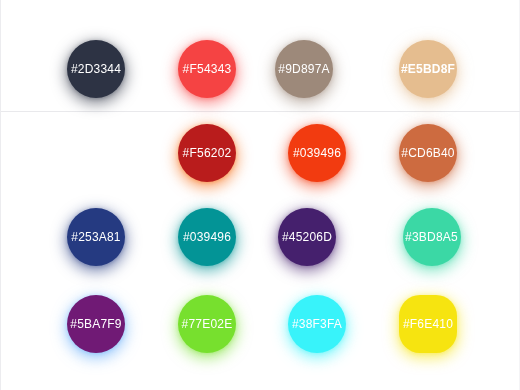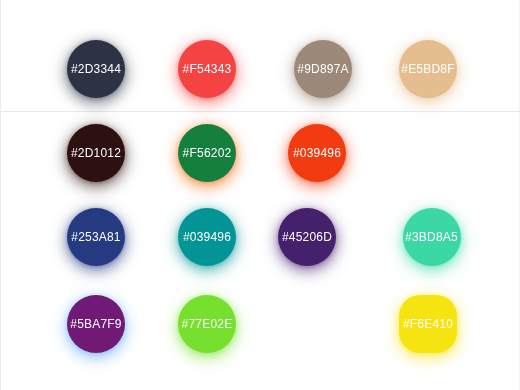--- a/index.html
+++ b/index.html
@@ -87,48 +87,48 @@
         <div class="swatch-cell" style="left: 60px; top: 0px;">
           <div class="swatch" style="background: rgb(45, 51, 68); box-shadow: rgba(45, 51, 68, 0.55) 0px 4px 14px 2px, rgba(45, 51, 68, 0.35) 0px 1px 4px;">
             <span class="swatch-label">#2D3344</span>
           </div>
         </div>
         <div class="swatch-cell" style="left: 171px; top: 0px; justify-content: center;">
           <div class="swatch" style="background: rgb(245, 67, 67); box-shadow: rgba(245, 67, 67, 0.55) 0px 4px 14px 2px, rgba(245, 67, 67, 0.35) 0px 1px 4px;">
             <span class="swatch-label">#F54343</span>
           </div>
         </div>
-        <div class="swatch-cell" style="left: 281px; top: 0px; justify-content: flex-end;">
+        <div class="swatch-cell" style="left: 268px; top: 0px;">
           <div class="swatch" style="background: rgb(157, 137, 122); box-shadow: rgba(157, 137, 122, 0.55) 0px 4px 14px 2px, rgba(157, 137, 122, 0.35) 0px 1px 4px;">
             <span class="swatch-label">#9D897A</span>
           </div>
         </div>
-        <div class="swatch-cell" style="left: 392px; top: 0px;">
+        <div class="swatch-cell" style="left: 392px; top: 0px; font-weight: bold;">
           <div class="swatch" style="background: rgb(229, 189, 143); box-shadow: rgba(229, 189, 143, 0.55) 0px 4px 14px 2px, rgba(229, 189, 143, 0.35) 0px 1px 4px;">
             <span class="swatch-label">#E5BD8F</span>
           </div>
         </div>
       </div>
   </div>
 
   <div class="section section-main">
     <div class="swatch-row" id="row-main-0" style="top:6px;">
-        <div class="swatch-cell" style="left: 60px; top: 0px;">
-          <div class="swatch" style="background: rgb(45, 16, 18); box-shadow: rgba(45, 16, 18, 0.55) 0px 4px 14px 2px, rgba(45, 16, 18, 0.35) 0px 1px 4px;">
-            <span class="swatch-label">#2D1012</span>
-          </div>
-        </div>
         <div class="swatch-cell" style="left: 171px; top: 0px;">
-          <div class="swatch" style="background: #15803d; box-shadow: rgba(245, 98, 2, 0.55) 0px 4px 14px 2px, rgba(245, 98, 2, 0.35) 0px 1px 4px;">
+          <div class="swatch" style="background: #b91c1c; box-shadow: rgba(245, 98, 2, 0.55) 0px 4px 14px 2px, rgba(245, 98, 2, 0.35) 0px 1px 4px;">
             <span class="swatch-label">#F56202</span>
           </div>
         </div>
         <div class="swatch-cell" style="left: 281px; top: 0px;">
           <div class="swatch" style="background: rgb(242, 59, 16); box-shadow: rgba(242, 59, 16, 0.55) 0px 4px 14px 2px, rgba(242, 59, 16, 0.35) 0px 1px 4px;">
             <span class="swatch-label">#039496</span>
+          </div>
+        </div>
+        <div class="swatch-cell" style="left: 392px; top: 0px;">
+          <div class="swatch" style="background: rgb(205, 107, 64); box-shadow: rgba(205, 107, 64, 0.55) 0px 4px 14px 2px, rgba(205, 107, 64, 0.35) 0px 1px 4px;">
+            <span class="swatch-label">#CD6B40</span>
           </div>
         </div>
       </div>
     <div class="swatch-row" id="row-main-1" style="top:90px;padding-left:20px;">
         <div class="swatch-cell" style="left: 60px; top: 0px;">
           <div class="swatch" style="background: rgb(37, 58, 129); box-shadow: rgba(37, 58, 129, 0.55) 0px 4px 14px 2px, rgba(37, 58, 129, 0.35) 0px 1px 4px;">
             <span class="swatch-label">#253A81</span>
           </div>
         </div>
         <div class="swatch-cell" style="left: 171px; top: 0px;">
@@ -151,20 +151,25 @@
         <div class="swatch-cell" style="left: 60px; top: 0px;">
           <div class="swatch" style="background: #701a75; box-shadow: rgba(91, 167, 249, 0.55) 0px 4px 14px 2px, rgba(91, 167, 249, 0.35) 0px 1px 4px; align-items: center;">
             <span class="swatch-label">#5BA7F9</span>
           </div>
         </div>
         <div class="swatch-cell" style="left: 171px; top: 0px;">
           <div class="swatch" style="background: rgb(119, 224, 46); box-shadow: rgba(119, 224, 46, 0.55) 0px 4px 14px 2px, rgba(119, 224, 46, 0.35) 0px 1px 4px;">
             <span class="swatch-label">#77E02E</span>
           </div>
         </div>
+        <div class="swatch-cell" style="left: 281px; top: 0px;">
+          <div class="swatch" style="background: rgb(56, 243, 250); box-shadow: rgba(56, 243, 250, 0.55) 0px 4px 14px 2px, rgba(56, 243, 250, 0.35) 0px 1px 4px;">
+            <span class="swatch-label">#38F3FA</span>
+          </div>
+        </div>
         <div class="swatch-cell" style="left: 392px; top: 0px;">
           <div class="swatch" style="background: rgb(246, 228, 16); box-shadow: rgba(246, 228, 16, 0.55) 0px 4px 14px 2px, rgba(246, 228, 16, 0.35) 0px 1px 4px; border-radius: 21px;">
             <span class="swatch-label">#F6E410</span>
           </div>
         </div>
       </div>
   </div>
 
 </div>
 

